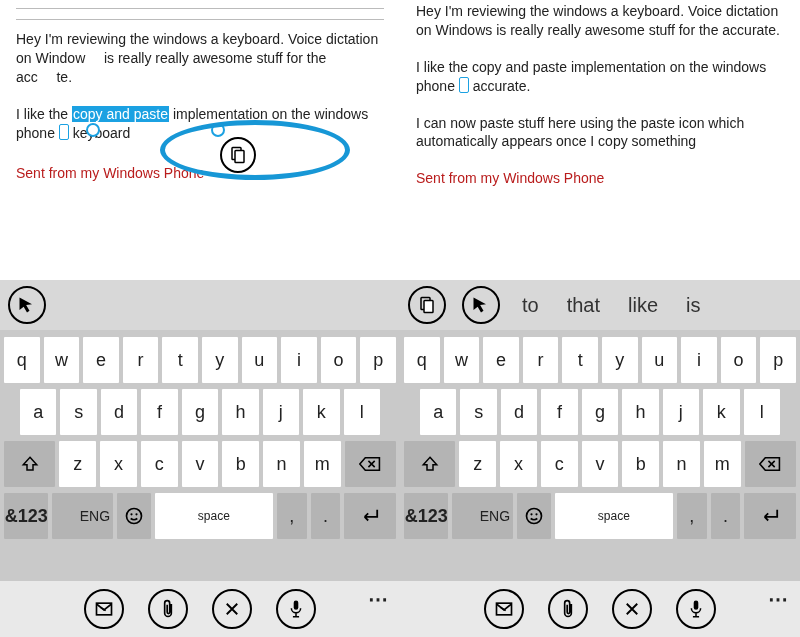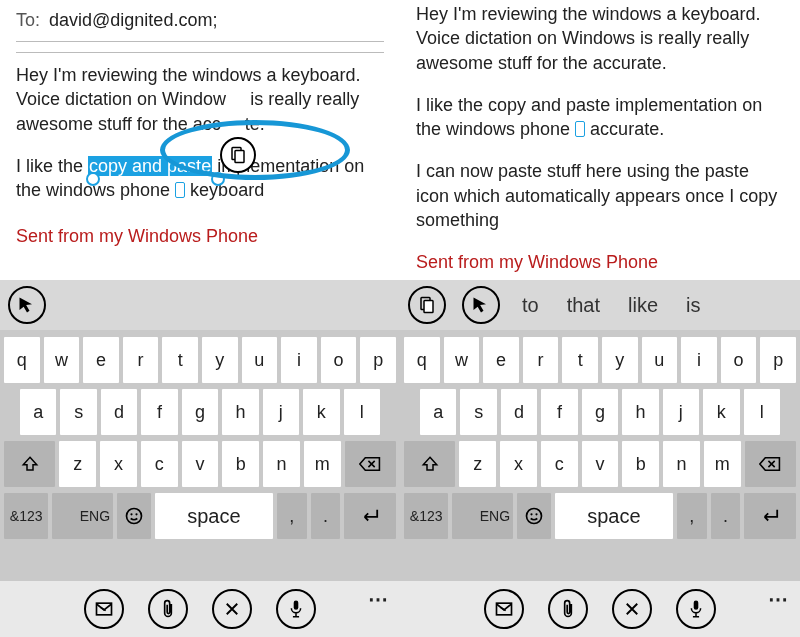--- a/index.html
+++ b/index.html
@@ -28,21 +28,21 @@
     overflow: hidden;
     position: relative;
   }
   .to-row, .subj-row {
     font-size: 18px;
     color: #555;
     padding: 4px 0 8px 0;
   }
   .to-row .val, .subj-row .val { color: #222; margin-left: 4px; }
   .rule { border: none; border-top: 1px solid #bbb; margin: 2px 0 10px 0; }
-  .para { font-size: 18px; line-height: 1.35; color: #222; margin-bottom: 18px; }
+  .para { font-size: 14px; line-height: 1.35; color: #222; margin-bottom: 18px; }
   .sig { color: #b91c1c; }
   .hl {
     background: #1ba1e2; color: #fff; padding: 0 1px;
     position: relative;
   }
   .sel-handle {
     position: absolute;
     width: 14px; height: 14px; border: 2px solid #1ba1e2; border-radius: 50%;
     background: #fff;
   }
@@ -104,23 +104,23 @@
     height: 46px;
     flex: 1;
     display: flex; align-items: center; justify-content: center;
     font-size: 18px;
     color: #222;
     border-radius: 1px;
   }
   .key.dark { background: #b4b4b4; }
   .row2 { padding-left: 20px; padding-right: 20px; }
   .key.wide2 { flex: 1.4; }
-  .key.space { flex: 3.2; font-size: 20px; }
+  .key.space { flex: 3.2; font-size: 12px; }
   .key.eng  { flex: 1; font-size: 14px; padding-left: 24px; }
-  .key.sym  { flex: 1.2; font-size: 14px; }
+  .key.sym  { flex: 1.2; font-size: 18px; font-weight: bold; }
 
   
   .appbar {
     height: 56px;
     background: #e9e9e9;
     display: flex;
     align-items: center;
     justify-content: center;
     gap: 24px;
     position: relative;
@@ -135,24 +135,20 @@
   }
 
   svg { display: block; }
 </style>
 </head>
 <body>
 
 <div class="half left">
 
   <div class="content">
-    <div class="to-row">
-      <span>To:</span>
-      <span class="val">david@dignited.com;</span>
-    </div>
     <hr class="rule">
     <hr class="rule">
 
     <p class="para">
       <span>Hey I'm reviewing the windows a keyboard. Voice dictation on Window</span><span style="visibility:hidden">XX</span><span>is really really awesome stuff for the acc</span><span style="visibility:hidden">XX</span><span>te.</span>
     </p>
 
     <p class="para" style="position:relative">
       <span>I like the </span><span class="hl">copy and paste</span><span> implementation on the windows phone </span><span class="phoneglyph"></span><span> keyboard</span>
       <span class="sel-handle" style="left:70px; top:18px;"></span>

